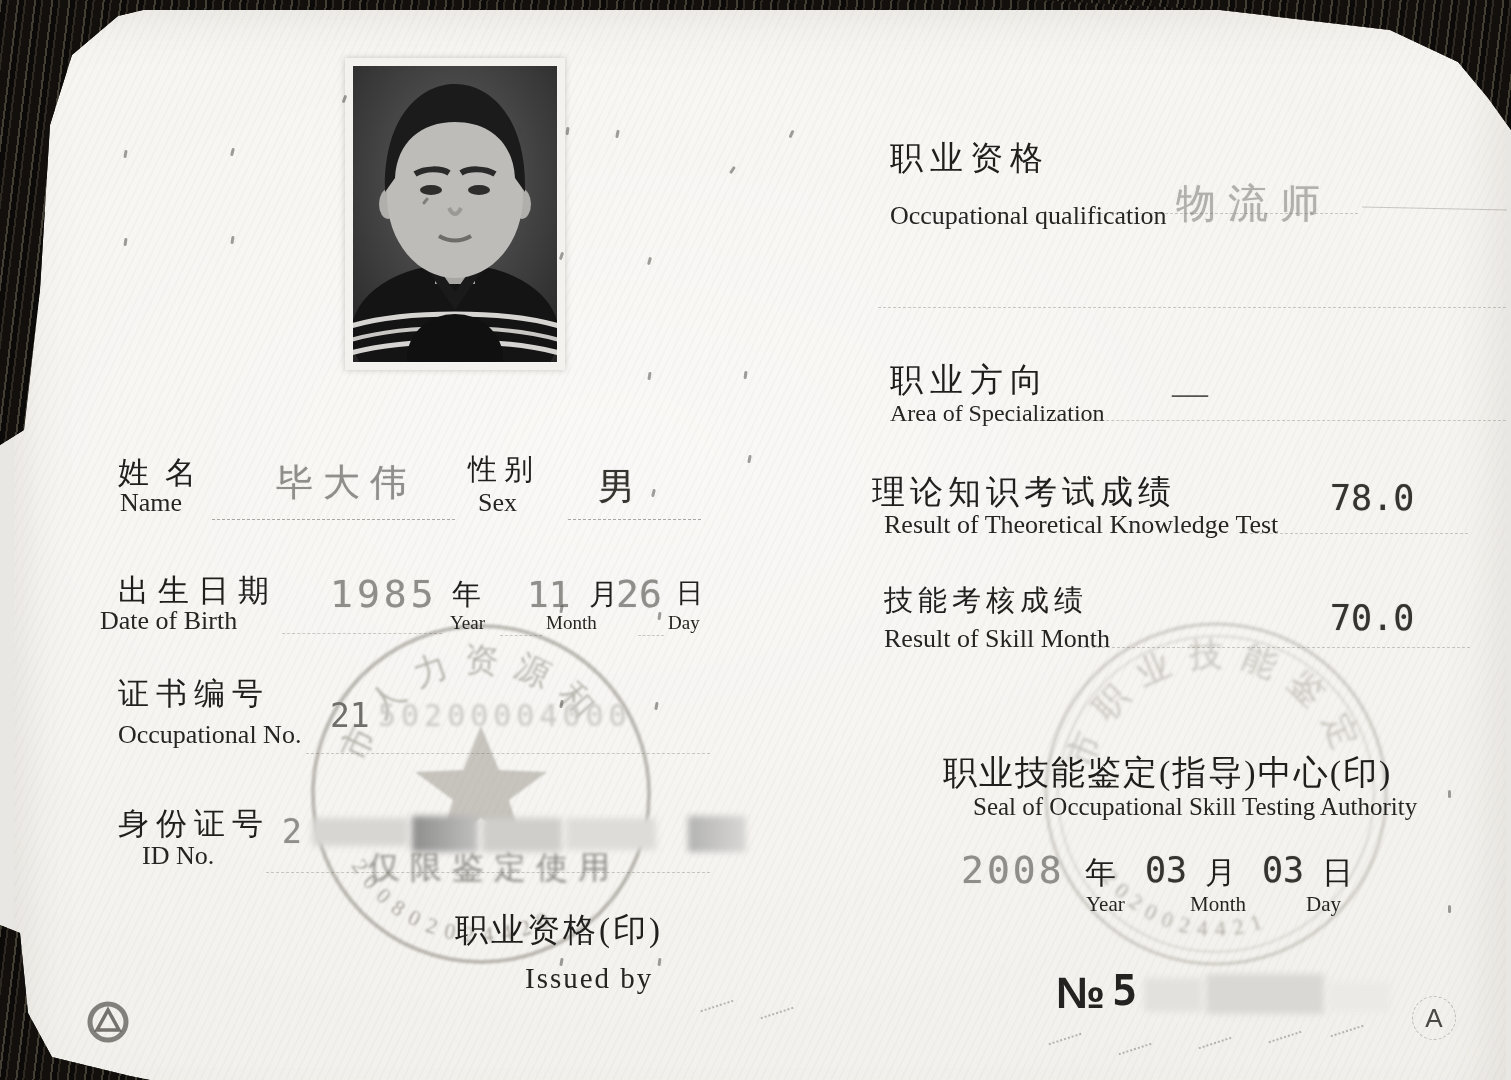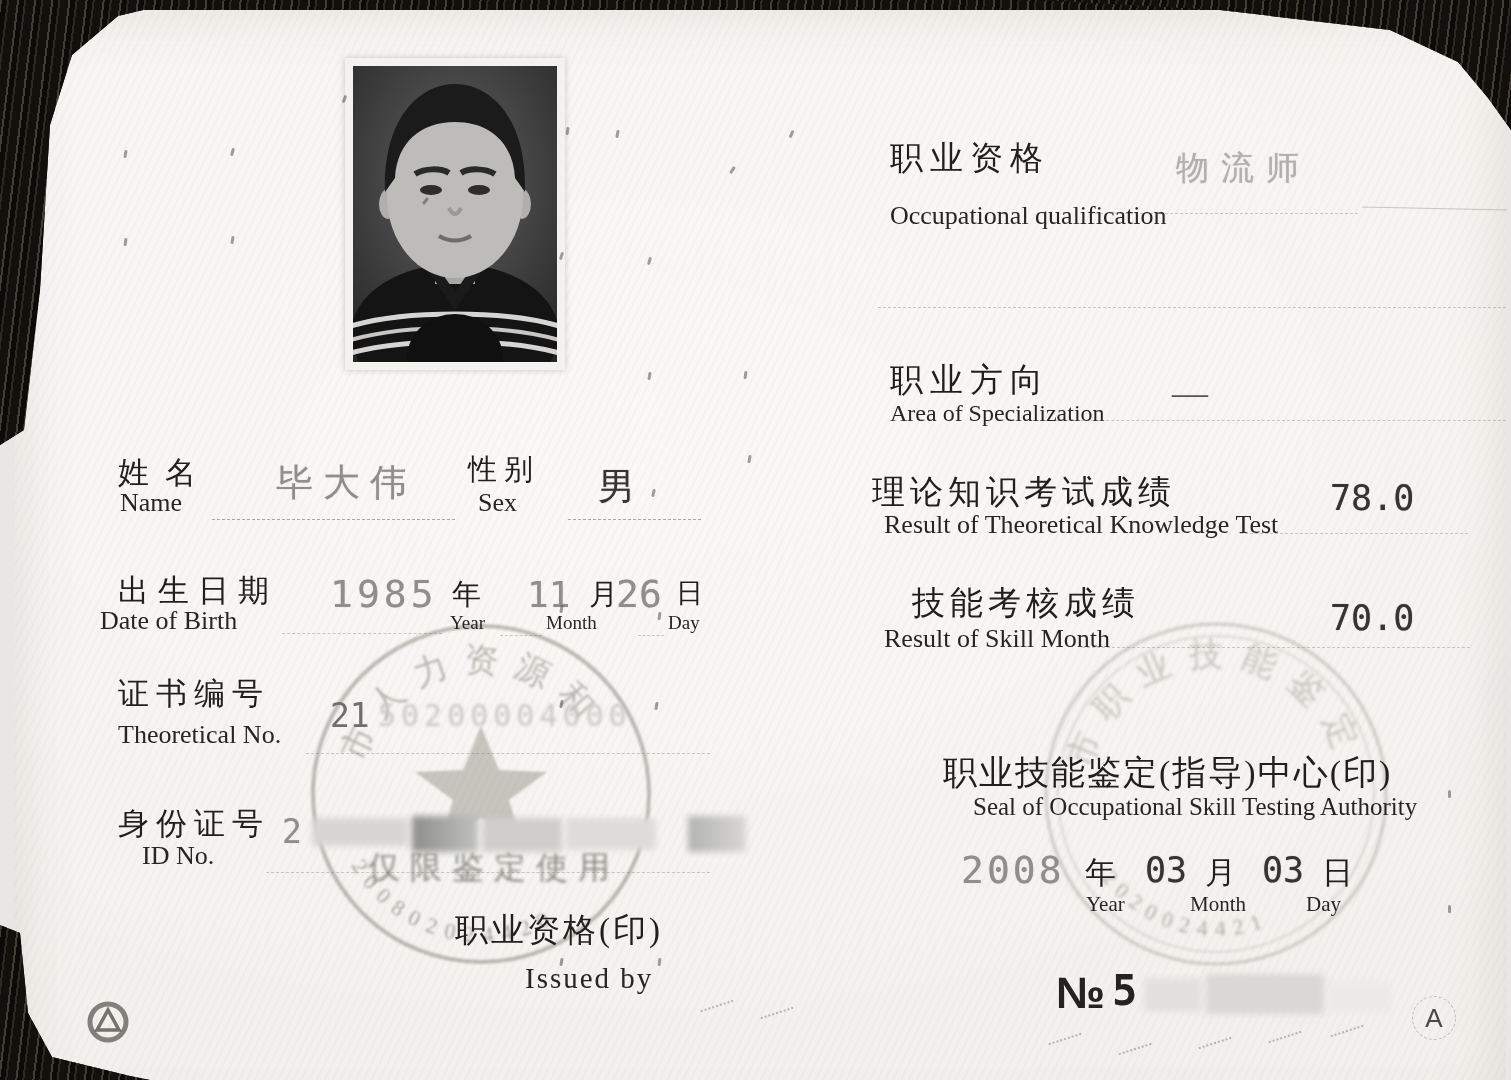--- a/index.html
+++ b/index.html
@@ -170,21 +170,21 @@
   <div class="t mono print-gray" style="left:616px;top:572px;font-size:38px;">26</div>
   <div class="t zh" style="left:676px;top:575px;font-size:27px;">日</div>
   <div class="t en" style="left:450px;top:612px;font-size:19px;">Year</div>
   <div class="t en" style="left:546px;top:612px;font-size:19px;">Month</div>
   <div class="t en" style="left:668px;top:612px;font-size:19px;">Day</div>
   <div class="uline dashed faint" style="left:282px;top:633px;width:160px;"></div>
   <div class="uline dashed faint" style="left:500px;top:635px;width:42px;"></div>
   <div class="uline dashed faint" style="left:638px;top:635px;width:26px;"></div>
 
   <div class="t zh" style="left:118px;top:673px;font-size:31px;letter-spacing:7px;">证书编号</div>
-  <div class="t en" style="left:118px;top:720px;font-size:26px;">Theoretical No.</div>
+  <div class="t en" style="left:118px;top:720px;font-size:26px;">Occupational No.</div>
   <div class="t mono" style="left:330px;top:696px;font-size:33px;color:#6f6e6a;">21</div>
   <div class="t mono blurtext" style="left:378px;top:698px;font-size:30px;letter-spacing:5px;color:#c9c7c2;">50200004000</div>
   <div class="uline dashed faint" style="left:306px;top:753px;width:404px;"></div>
 
   <div class="t zh" style="left:118px;top:803px;font-size:31px;letter-spacing:7px;">身份证号</div>
   <div class="t en" style="left:142px;top:841px;font-size:26px;">ID No.</div>
   <div class="t mono print-gray" style="left:282px;top:812px;font-size:33px;">2</div>
   <div class="redact" style="left:312px;top:818px;width:96px;height:28px;background:#d7d6d3;"></div>
   <div class="redact" style="left:412px;top:816px;width:66px;height:36px;background:linear-gradient(90deg,#8e8e8d,#c0c0bf);"></div>
   <div class="redact" style="left:482px;top:818px;width:80px;height:34px;background:#cfcecb;"></div>
@@ -195,36 +195,36 @@
   <div class="t zh" style="left:455px;top:908px;font-size:33px;letter-spacing:3px;">职业资格(印)</div>
   <div class="t en" style="left:525px;top:962px;font-size:29px;letter-spacing:2px;">Issued by</div>
 
   <svg id="emblem" viewBox="0 0 44 44">
     <circle cx="22" cy="22" r="18" fill="none" stroke="#5d5b56" stroke-width="5" opacity=".75"></circle>
     <path d="M22,10 L33,30 L11,30 Z" fill="none" stroke="#55534e" stroke-width="3.5" opacity=".8"></path>
   </svg>
 
   <div class="t zh" style="left:890px;top:136px;font-size:33px;letter-spacing:7px;">职业资格</div>
   <div class="t en" style="left:890px;top:185px;font-size:26px;margin-top:16px;">Occupational qualification</div>
-  <div class="t zh print-light" style="left:1176px;top:146px;font-size:33px;letter-spacing:12px;">物流师</div>
+  <div class="t zh print-light" style="left:1176px;top:176px;font-size:40px;letter-spacing:12px;">物流师</div>
   <div class="uline dashed faint" style="left:1090px;top:213px;width:268px;"></div>
   <div class="uline faint" style="left:1362px;top:208px;width:145px;transform:rotate(1.2deg);"></div>
   <div class="uline dashed faint" style="left:878px;top:307px;width:628px;"></div>
 
   <div class="t zh" style="left:890px;top:358px;font-size:33px;letter-spacing:7px;text-align:right;">职业方向</div>
   <div class="t en" style="left:890px;top:400px;font-size:24px;">Area of Specialization</div>
   <div class="t" style="left:1172px;top:372px;font-size:36px;color:#555350;">—</div>
   <div class="uline dashed faint" style="left:1056px;top:420px;width:450px;"></div>
 
   <div class="t zh" style="left:872px;top:470px;font-size:33px;letter-spacing:5px;">理论知识考试成绩</div>
   <div class="t en" style="left:884px;top:510px;font-size:26px;">Result of Theoretical Knowledge Test</div>
   <div class="t mono print-dark" style="left:1330px;top:478px;font-size:35px;">78.0</div>
   <div class="uline dashed faint" style="left:1240px;top:533px;width:228px;"></div>
 
-  <div class="t zh" style="left:884px;top:581px;font-size:33px;letter-spacing:5px;margin-left:28px;">技能考核成绩</div>
+  <div class="t zh" style="left:884px;top:581px;font-size:29px;letter-spacing:5px;">技能考核成绩</div>
   <div class="t en" style="left:884px;top:624px;font-size:26px;">Result of Skill Month</div>
   <div class="t mono print-dark" style="left:1330px;top:598px;font-size:35px;">70.0</div>
   <div class="uline dashed faint" style="left:1082px;top:647px;width:388px;"></div>
 
   <div class="t zh" style="left:943px;top:750px;font-size:34px;letter-spacing:2px;">职业技能鉴定(指导)中心(印)</div>
   <div class="t en" style="left:973px;top:793px;font-size:25px;">Seal of Occupational Skill Testing Authority</div>
 
   <div class="t mono print-gray" style="left:961px;top:848px;font-size:38px;letter-spacing:3px;">2008</div>
   <div class="t zh" style="left:1085px;top:852px;font-size:31px;">年</div>
   <div class="t mono print-dark" style="left:1145px;top:850px;font-size:35px;">03</div>

